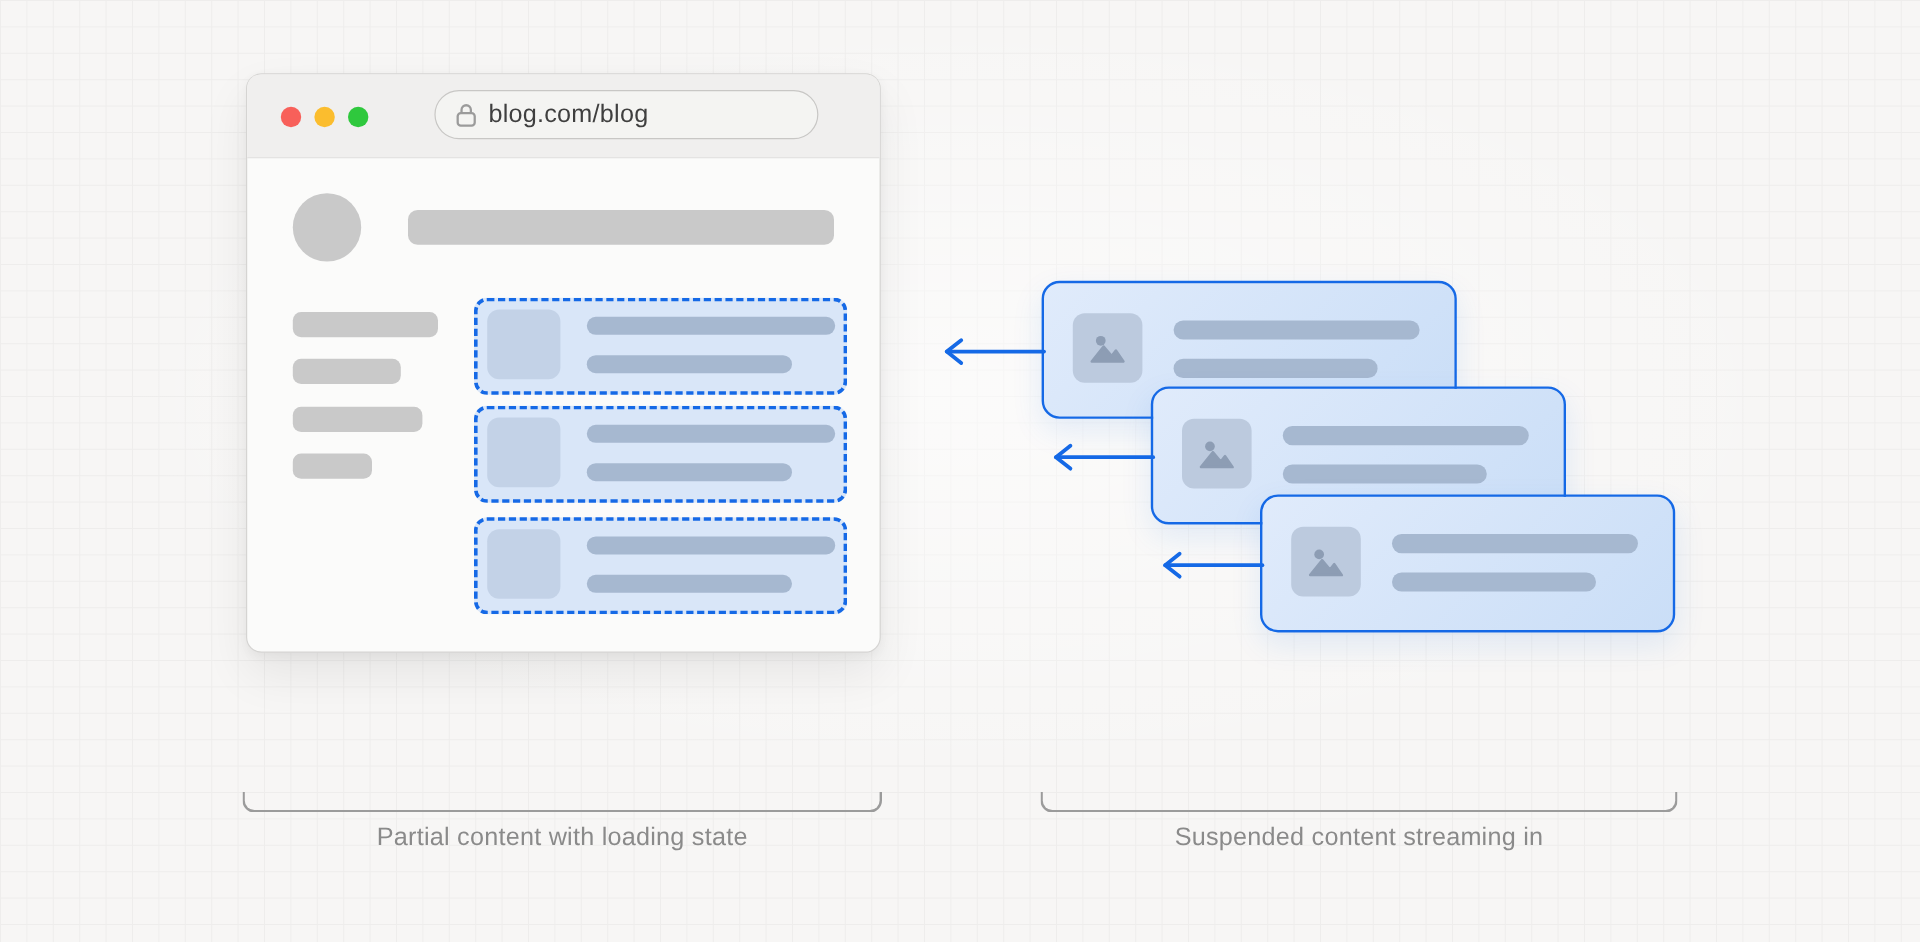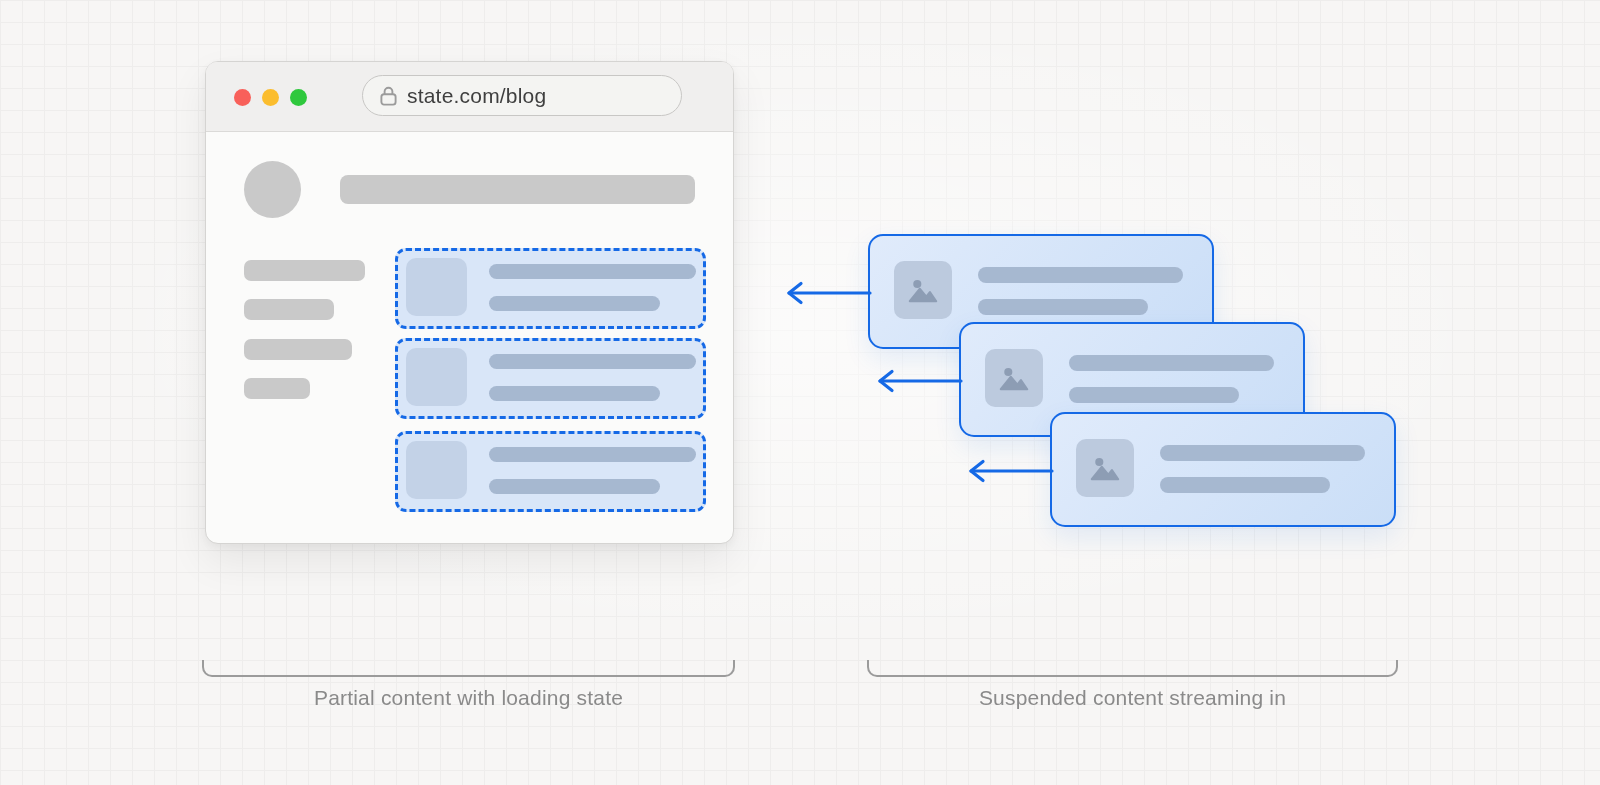--- a/index.html
+++ b/index.html
@@ -114,21 +114,21 @@
       <div class="dot d1" style="background: rgb(248, 96, 90);"></div>
       <div class="dot d2" style="background: rgb(251, 189, 46);"></div>
       <div class="dot d3" style="background: rgb(47, 200, 61);"></div>
       <div class="urlbar">
         <span style="display:flex;">
           <svg width="17" height="20" viewBox="0 0 17 20">
             <rect x="1.4" y="8.2" width="14.2" height="10.4" rx="2.6" fill="none" stroke="#9b9b9b" stroke-width="1.9"></rect>
             <path d="M4.6 8.2 V5.6 a3.9 3.9 0 0 1 7.8 0 V8.2" fill="none" stroke="#9b9b9b" stroke-width="1.9"></path>
           </svg>
         </span>
-        <span class="url-text">state.com/blog</span>
+        <span class="url-text">blog.com/blog</span>
       </div>
     </div>
 
     <div class="avatar"></div>
     <div class="header-bar"></div>
     <div class="gbar g1"></div>
     <div class="gbar g2"></div>
     <div class="gbar g3"></div>
     <div class="gbar g4"></div>
 

